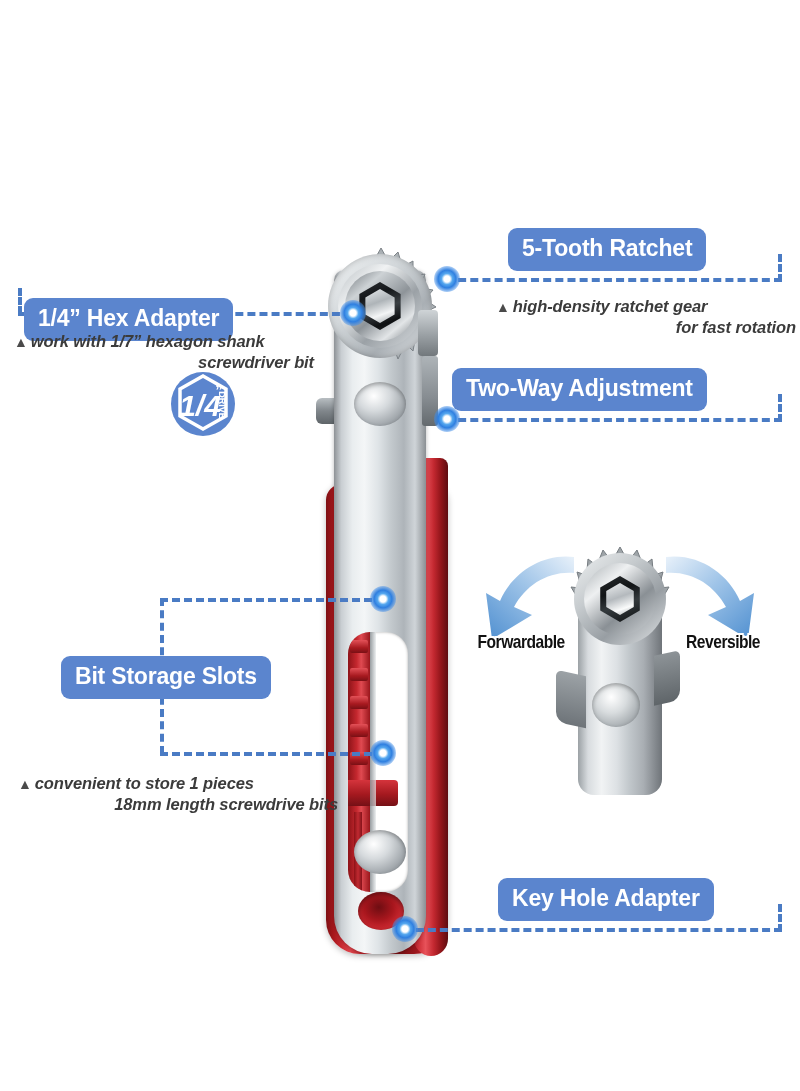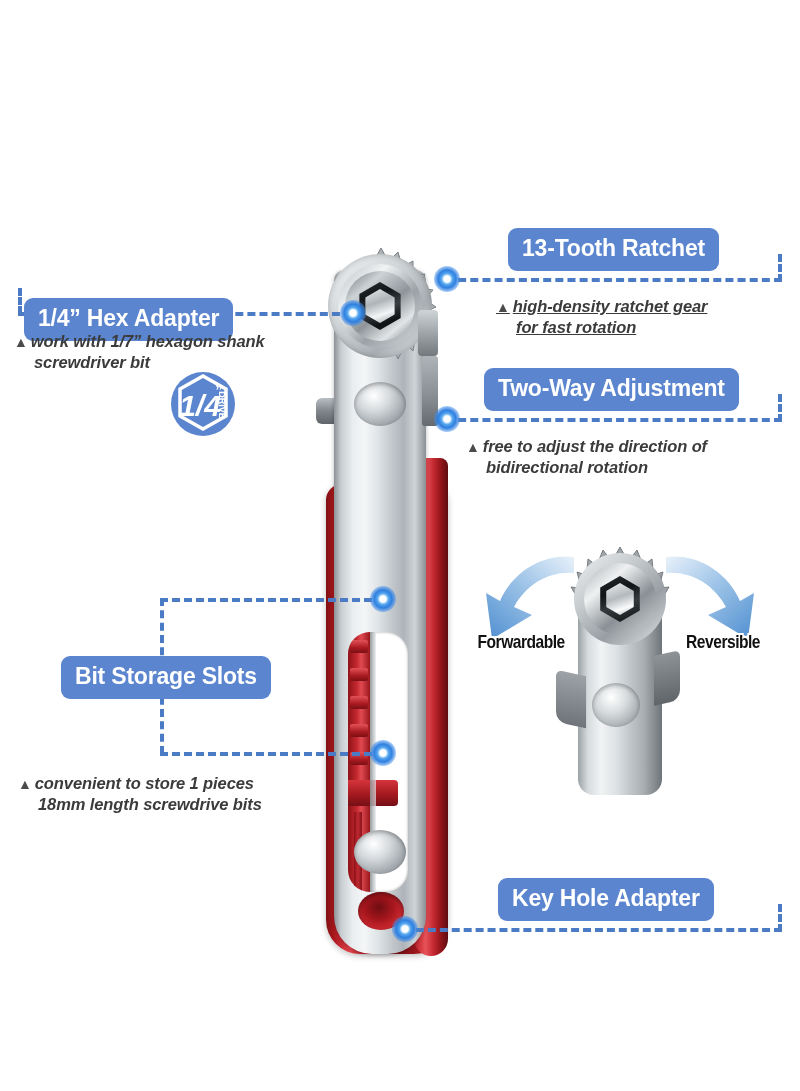--- a/index.html
+++ b/index.html
@@ -37,21 +37,21 @@
     line-height: 1.28;
     letter-spacing: -0.1px;
     z-index: 30;
   }
   .desc .tri {
     color: #4a4a4a;
     font-style: normal;
     font-size: 14px;
     margin-right: 3px;
   }
-  .desc .l2 { display:block; padding-left: 20px; }
+  .desc .l2 { display:block; padding-left: 20px; text-align: right; }
 
   
   .dash-h {
     position: absolute;
     height: 0;
     border-top: 4px dashed #4a7bc4;
     z-index: 20;
   }
   .dash-v {
     position: absolute;
@@ -459,34 +459,30 @@
       <circle cx="33" cy="33" r="32" fill="#5b85ce"></circle>
       <polygon points="33,5 56,18 56,45 33,58 10,45 10,18" fill="none" stroke="#ffffff" stroke-width="3.5"></polygon>
       <text x="30" y="45" font-family="Liberation Sans, sans-serif" font-size="30" font-weight="bold" font-style="italic" fill="#ffffff" text-anchor="middle">1/4</text>
       <text x="49" y="24" font-family="Liberation Sans, sans-serif" font-size="15" font-weight="bold" fill="#ffffff" text-anchor="middle">”</text>
       <text x="49" y="34" font-family="Liberation Sans, sans-serif" font-size="9" font-weight="bold" fill="#ffffff" text-anchor="middle" transform="rotate(90 49 34)">DRIVE</text>
     </svg>
   </div>
 
   <div class="dash-h" style="left:446px; top:278px; width:336px;"></div>
   <div class="dash-v" style="left:778px; top:254px; height:28px;"></div>
-  <div class="pill" style="left:508px; top:228px;">13-Tooth Ratchet</div>
-  <div class="desc" style="left:496px; top:296px; width:300px;text-decoration:underline;">
+  <div class="pill" style="left:508px; top:228px;">5-Tooth Ratchet</div>
+  <div class="desc" style="left:496px; top:296px; width:300px;">
     <span class="tri">▲</span><span>high-density ratchet gear</span>
     <span class="l2">for fast rotation</span>
   </div>
   <div class="dot" style="left:434px; top:266px;"></div>
 
   <div class="dash-h" style="left:446px; top:418px; width:336px;"></div>
   <div class="dash-v" style="left:778px; top:394px; height:28px;"></div>
-  <div class="pill" style="left:484px; top:368px;">Two-Way Adjustment</div>
-  <div class="desc" style="left:466px; top:436px; width:320px;">
-    <span class="tri">▲</span><span>free to adjust the direction of</span>
-    <span class="l2">bidirectional rotation</span>
-  </div>
+  <div class="pill" style="left:452px; top:368px;">Two-Way Adjustment</div>
   <div class="dot" style="left:434px; top:406px;"></div>
 
   <div class="dash-h" style="left:160px; top:598px; width:224px;"></div>
   <div class="dash-v" style="left:160px; top:598px; height:156px;"></div>
   <div class="dash-h" style="left:160px; top:752px; width:224px;"></div>
   <div class="pill" style="left:30px;  top:656px;margin-left:31px;">Bit Storage Slots</div>
   <div class="desc" style="left:18px;  top:773px; width:320px;">
     <span class="tri">▲</span><span>convenient to store 1 pieces</span>
     <span class="l2">18mm length screwdrive bits</span>
   </div>

